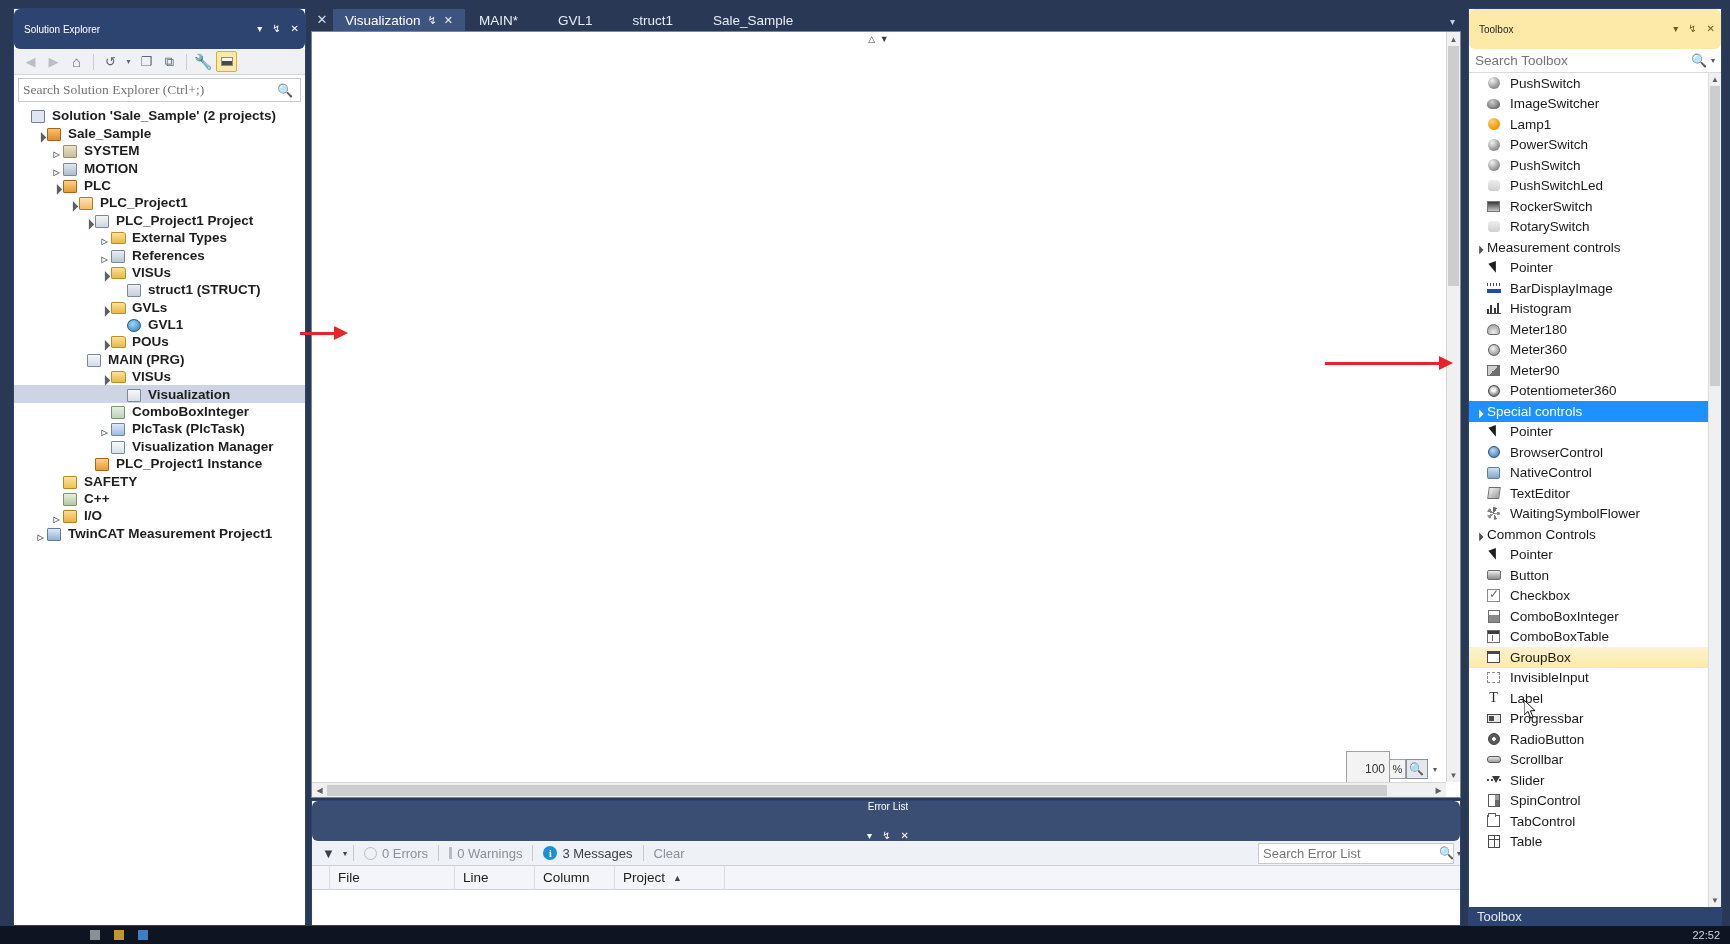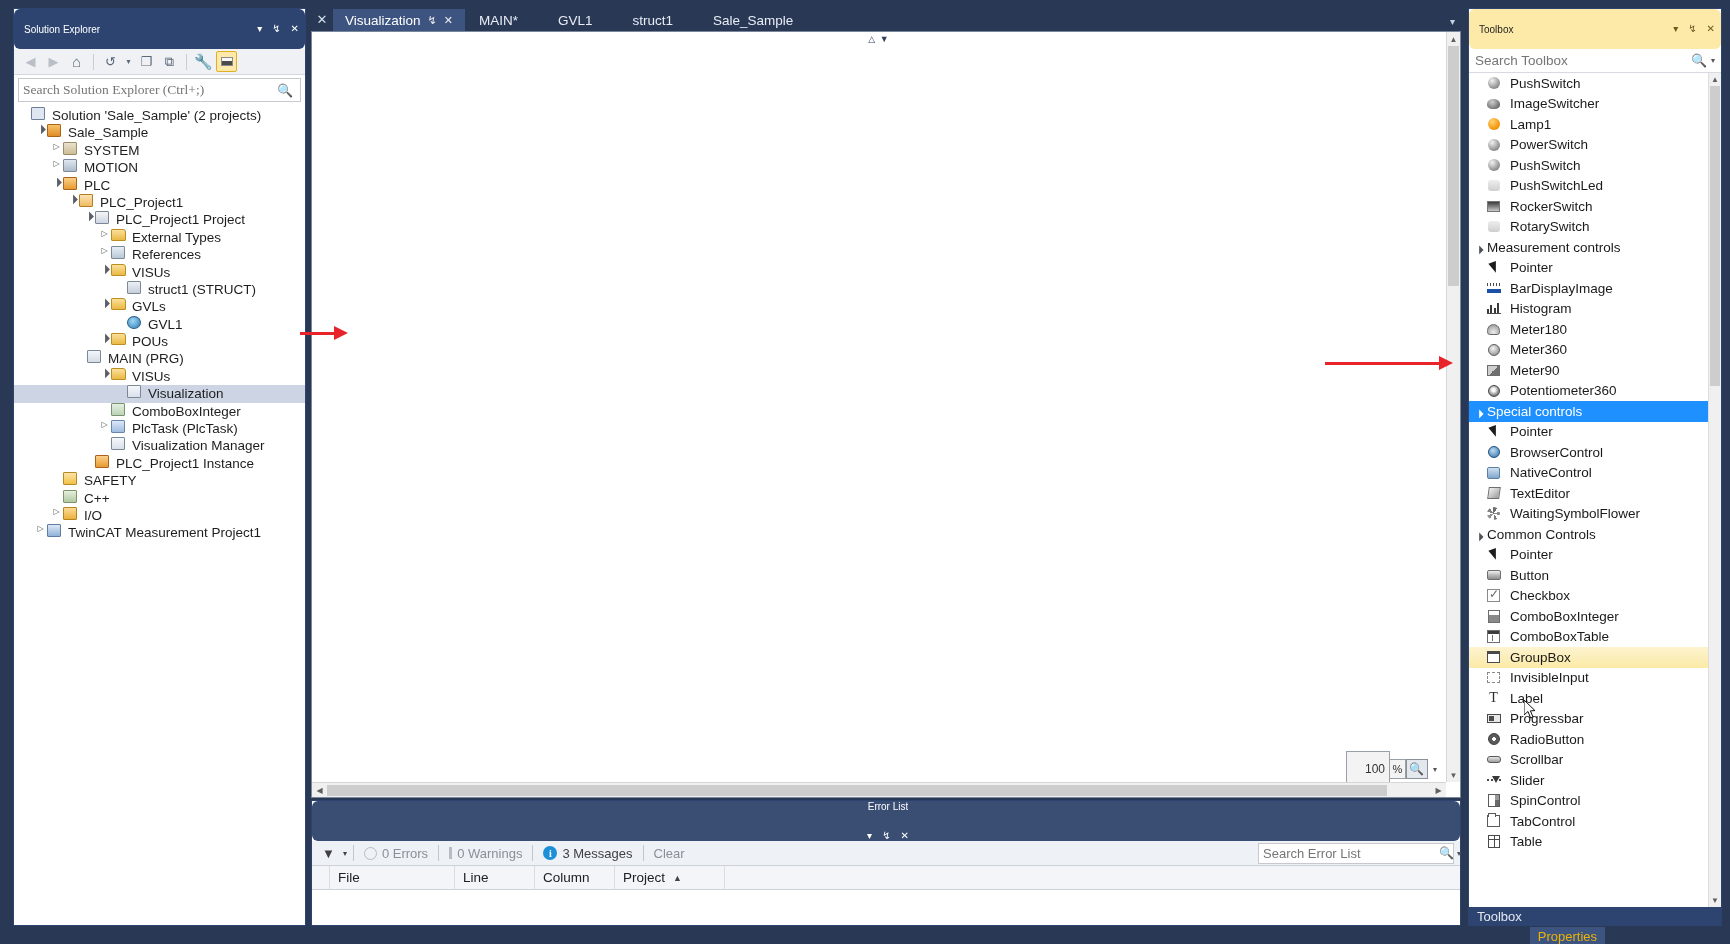--- a/index.html
+++ b/index.html
@@ -45,21 +45,21 @@
     height: 24px; margin: 3px 4px 2px 4px; background: #ffffff;
     border: 1px solid #c6c9ce; display: flex; align-items: center; padding: 0 4px;
   }
   #se-search input {
     flex: 1; border: none; outline: none; font-size: 13.5px;
     color: #3b3b3b; font-family: Liberation Serif, serif; background: transparent;
   }
   #se-search .mag { color: #4a5a72; font-size: 13px; padding-right: 2px; }
   #se-tree { flex: 1; overflow: hidden; padding-top: 3px; background: #fff; }
 
-  .node { display: flex; align-items: flex-start; height: 17.4px; font-size: 13.5px; color: #1e1e1e; white-space: nowrap; cursor: default; }
+  .node { display: flex; align-items: flex-end; height: 17.4px; font-size: 13.5px; color: #1e1e1e; white-space: nowrap; cursor: default; font-weight: bold; }
   .node.selected { background: #cdd5e5; }
   .node .exp { width: 13px; text-align: center; font-size: 8px; color: #5b6066; flex: none; }
   .node .ico { width: 17px; height: 14px; margin-right: 4px; flex: none; position: relative; }
   .node .lbl { line-height: 17px; }
 
   
   .ic { width: 14px; height: 13px; border-radius: 1px; display: inline-block; }
   .ic-sln { background: #dfe6f2; border: 1px solid #6f7f99; }
   .ic-proj { background: linear-gradient(#f8c46a,#e08c26); border: 1px solid #a9631a; }
   .ic-sys { background: linear-gradient(#e9e2cd,#cdbd96); border: 1px solid #9b8d6b; }
@@ -770,14 +770,22 @@
       <div class="arrow-annot" style="left: 1325px; top: 358px; width: 128px; height: 12px;">
         <div class="shaft" style="width: 115px;"></div>
         <div class="head" style="left: 114px;"></div>
       </div>
     </div>
 
   <svg id="cursor" viewBox="0 0 14 20">
     <polygon points="0,0 0,15 4,11.5 6.6,18 9,17 6.4,10.8 11,10.6" fill="#ffffff" stroke="#111111" stroke-width="1"></polygon>
   </svg>
 
+  <div id="taskbar">
+    <div class="tb-icons">
+      <i style="background:#8a8f98"></i>
+      <i style="background:#c7932f"></i>
+      <i style="background:#3a7fc4"></i>
+    </div>
+    <div class="clock">22:52</div>
+  </div>
 
 </div>
 
 </body></html>

